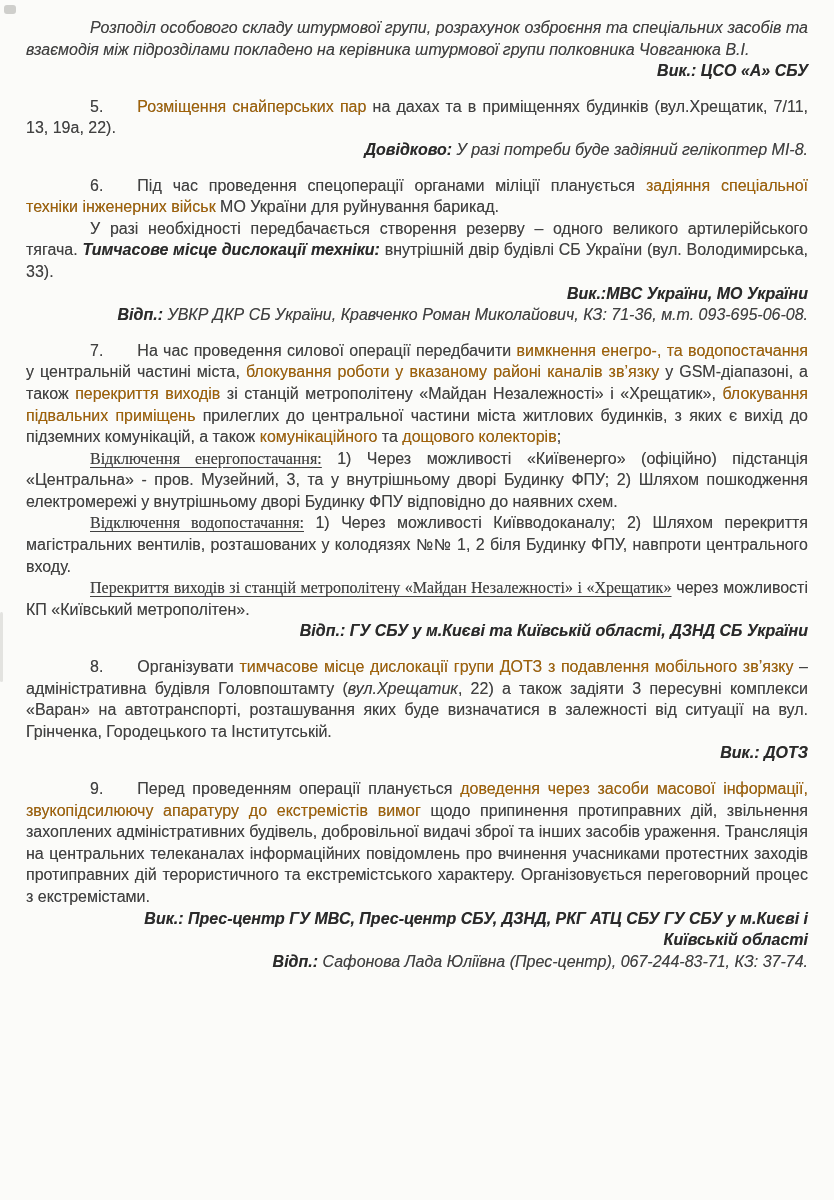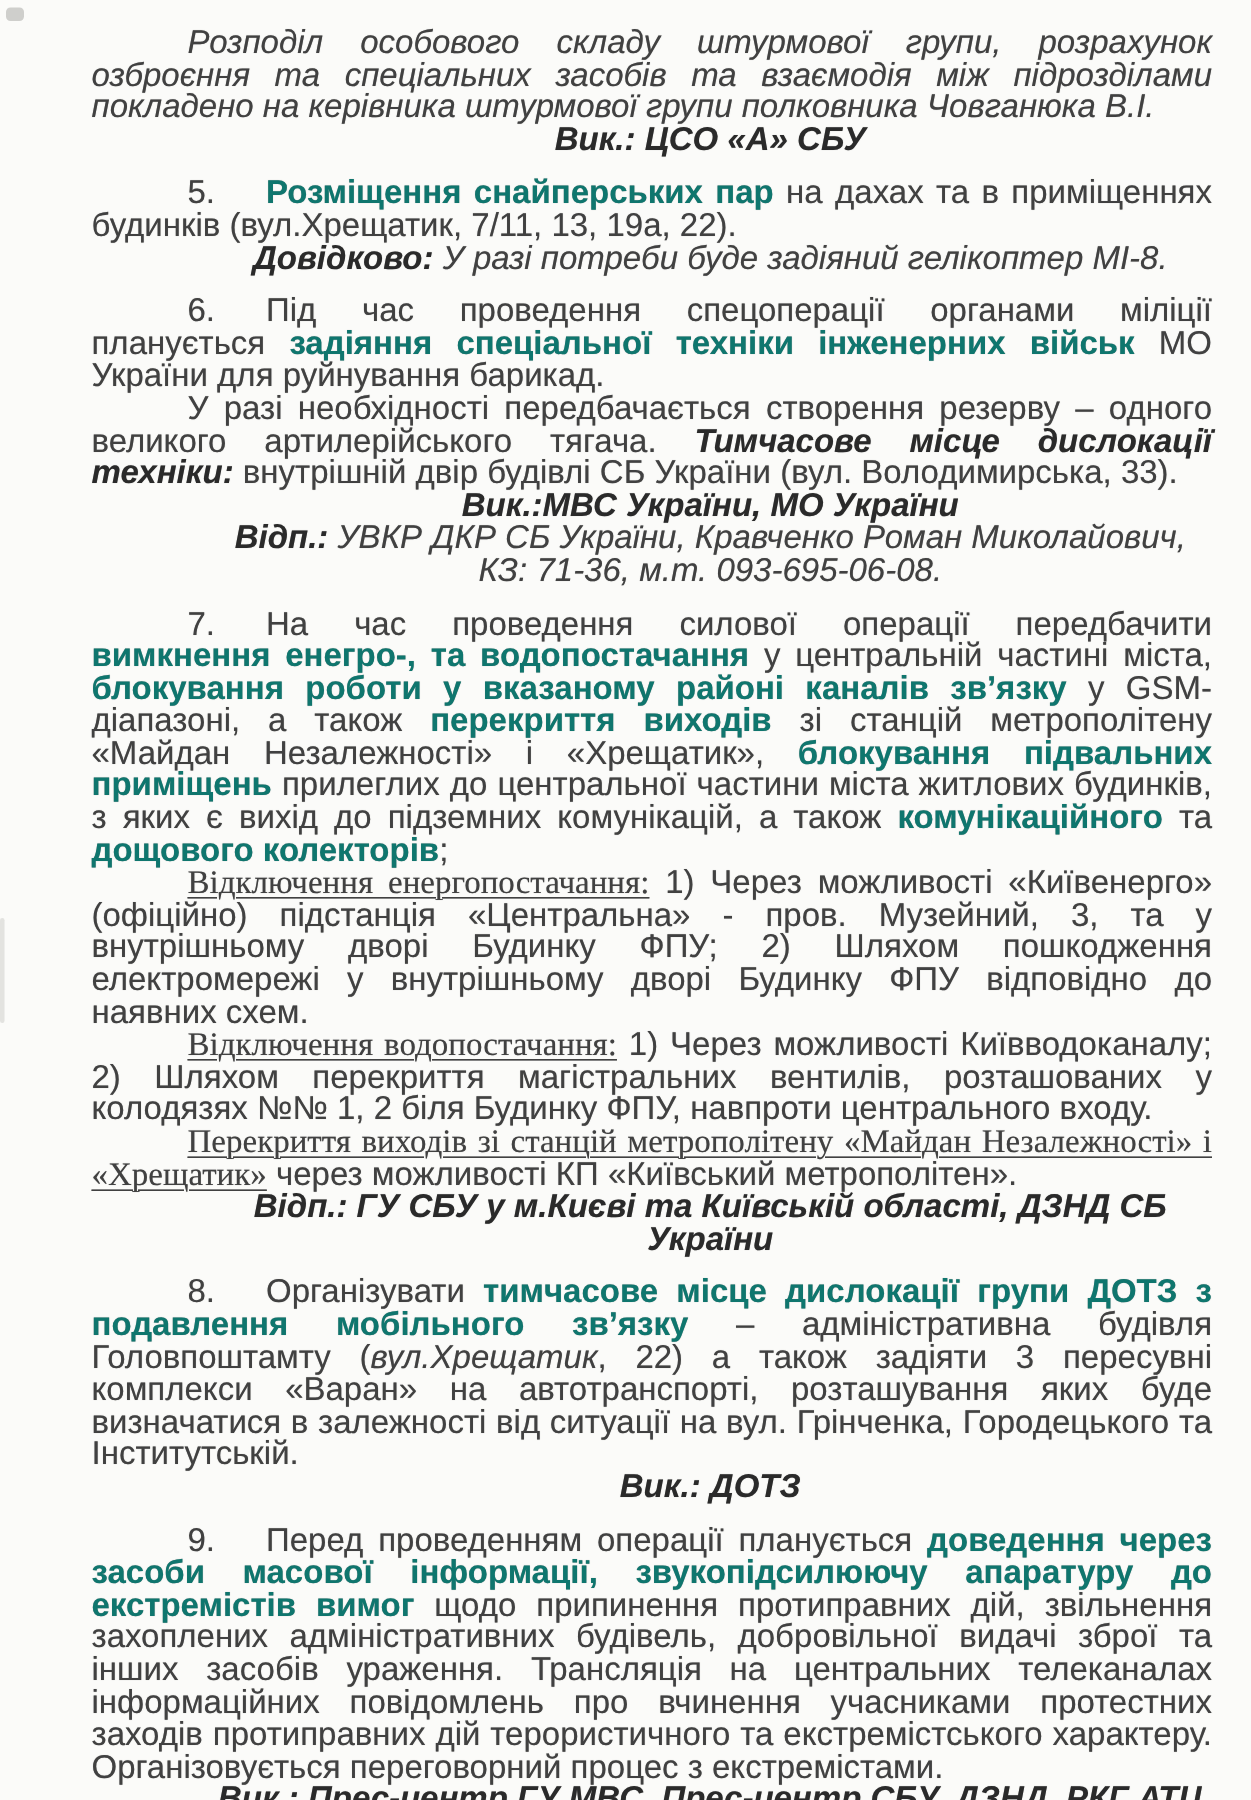--- a/index.html
+++ b/index.html
@@ -6,33 +6,33 @@
   body{
     width:834px;height:1200px;
     background:#fbfbf9;
     font-family:"Liberation Sans",sans-serif;
     overflow:hidden;
   }
   .page{
     position:relative;
     width:834px;height:912px;
     box-sizing:border-box;
-    padding:17px 26px 0 61px;
-    font-size:22px;
+    padding:17px 26px 0 26px;
+    font-size:16px;
     line-height:21.6px;
     color:#414141;
     text-shadow:0 0 .5px rgba(70,70,70,.55);
   }
   .section{margin:0;}
   .section + .section{margin-top:14px;}
   p{margin:0;text-align:justify;}
   p.body{text-indent:64px;}
-  p.label{padding-left:78px;text-indent:0;text-align:center;}
+  p.label{padding-left:78px;text-indent:0;text-align:right;}
   .n{}
-  .b{font-weight:700;color:#0f766e;}
+  .b{font-weight:400;color:#a16207;}
   .i{font-style:italic;}
   .bi{font-weight:700;font-style:italic;color:#2a2a2a;}
   .u{text-decoration:underline;text-decoration-thickness:1.3px;text-underline-offset:2.5px;font-family:Liberation Serif, serif;}
   .gap{display:inline-block;width:34px;}
   .smudge{
     position:absolute;left:4px;top:5px;width:12px;height:9px;
     background:#c7c7c4;border-radius:3px;opacity:.85;
   }
   .edge-streak{
     position:absolute;left:0;top:612px;width:3px;height:70px;

